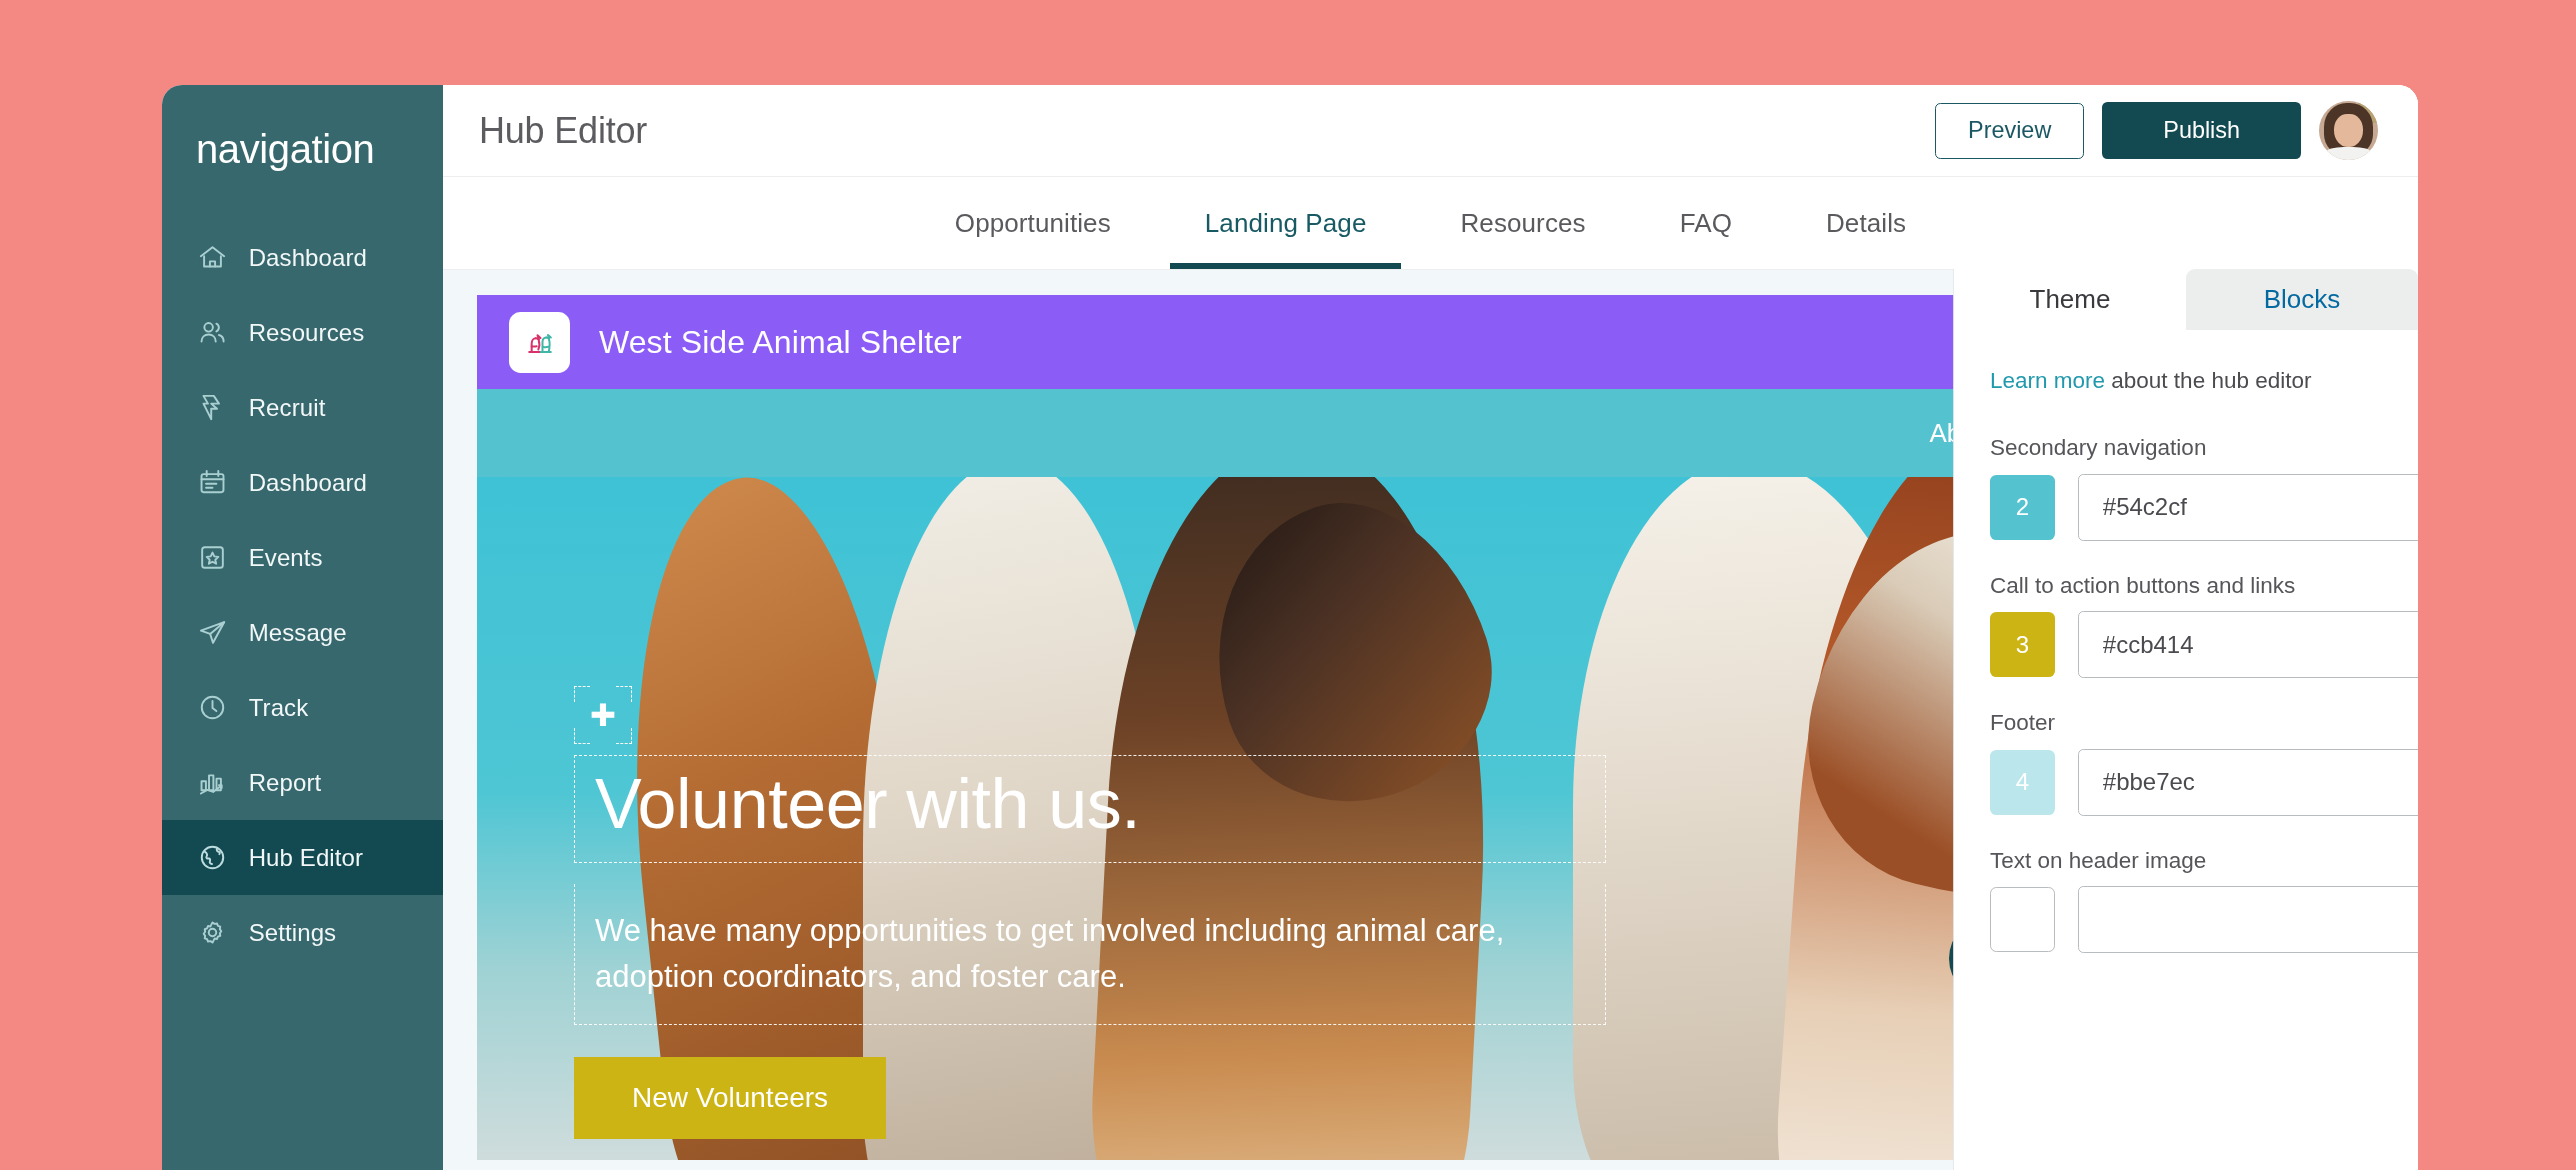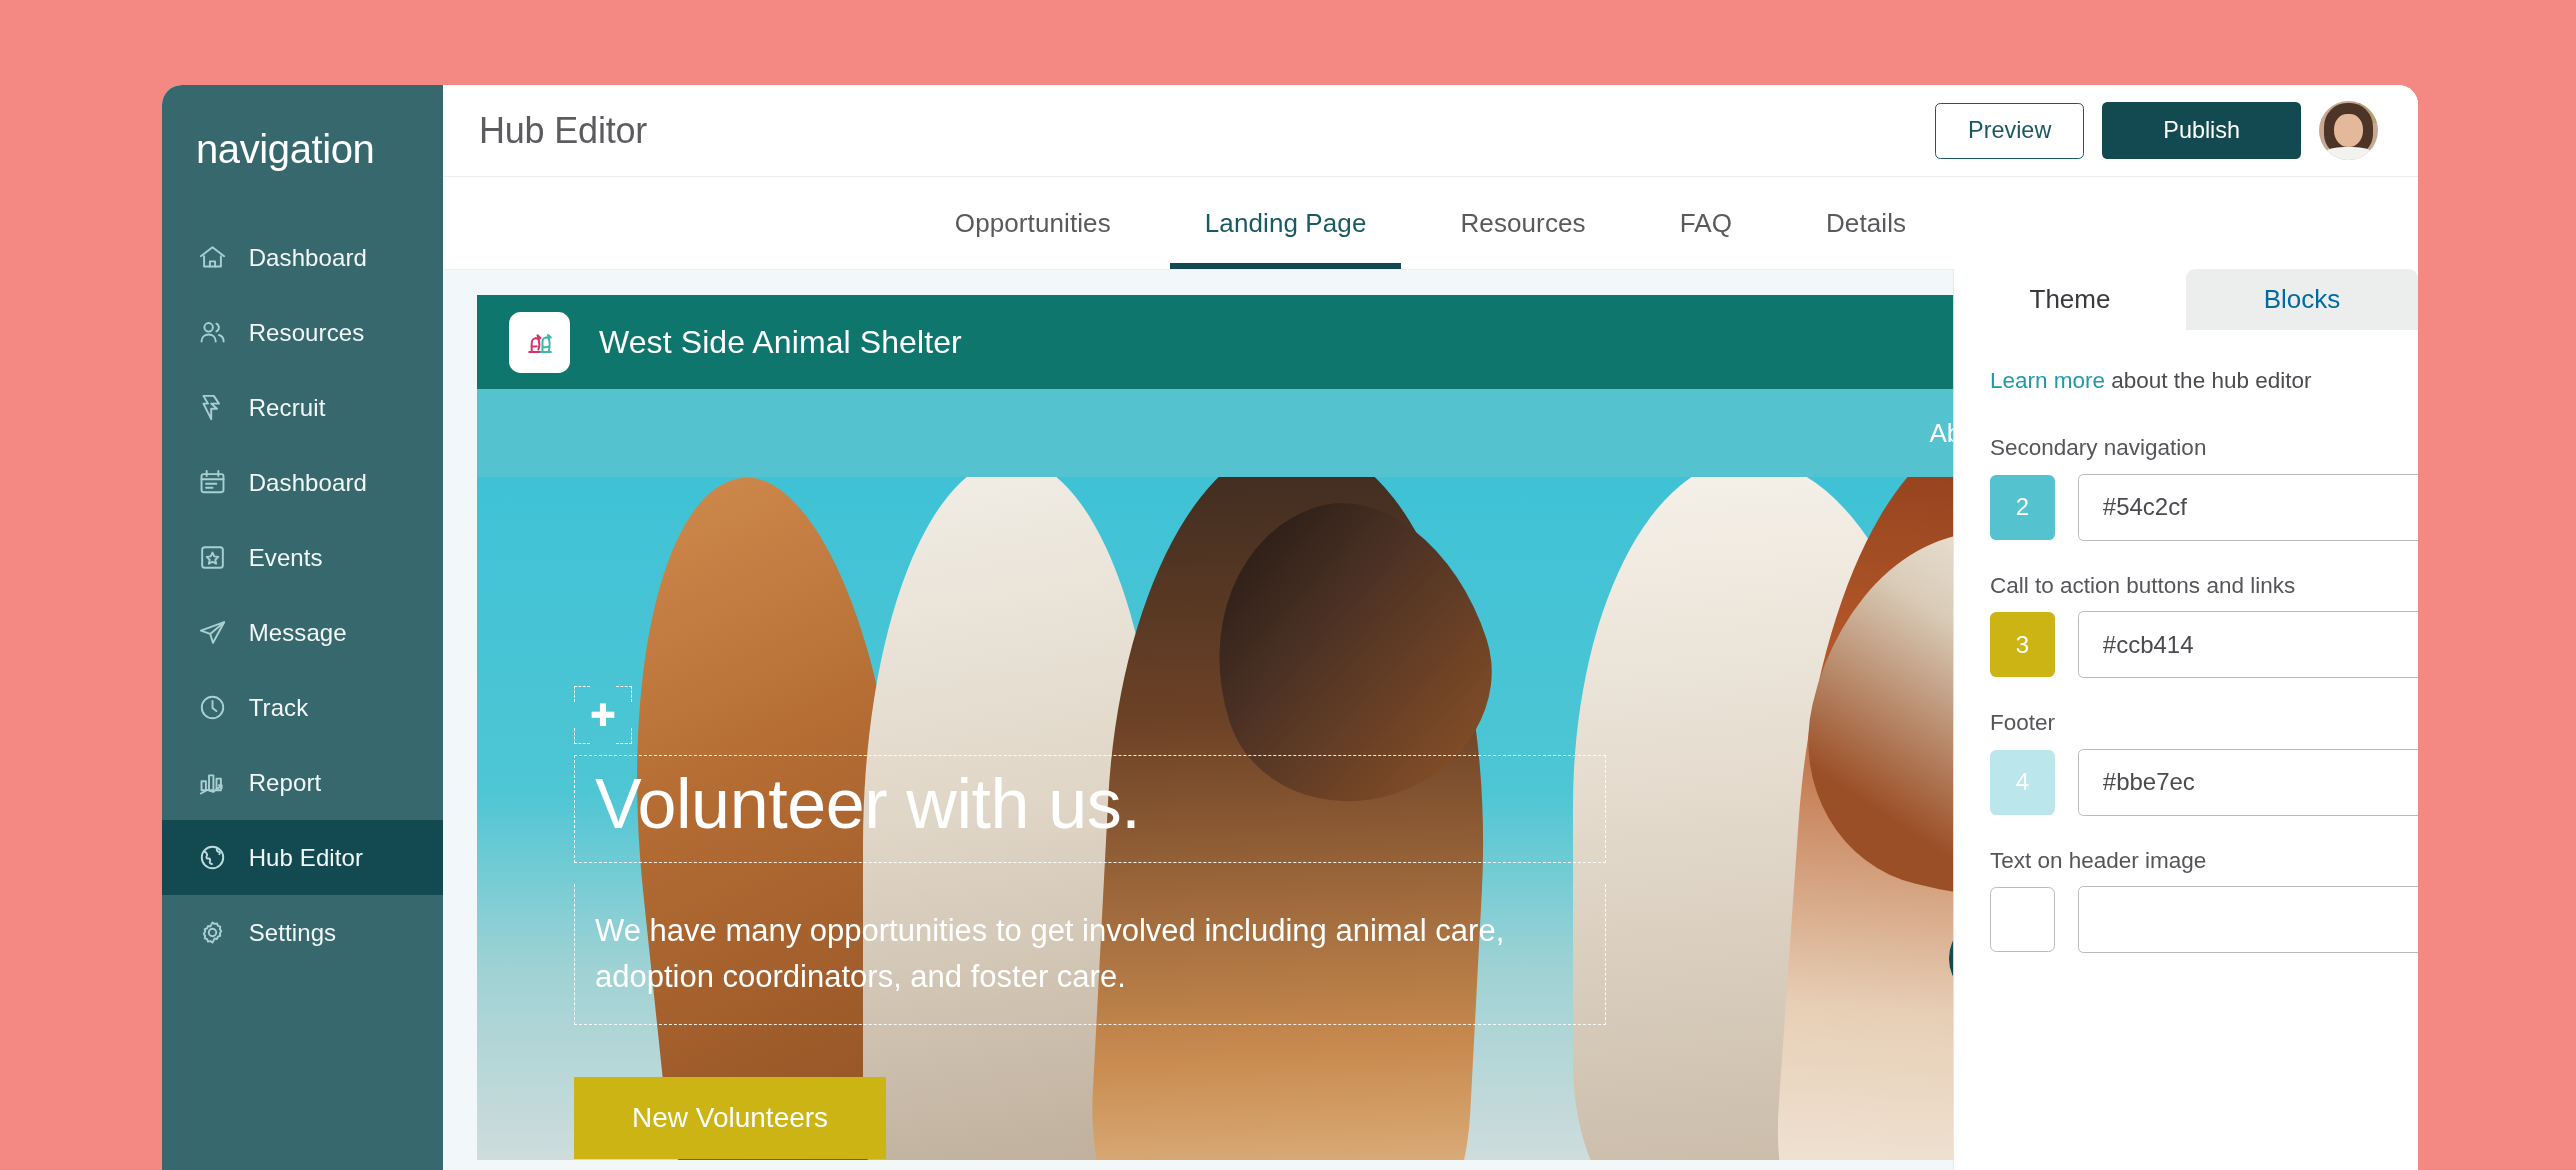--- a/index.html
+++ b/index.html
@@ -179,21 +179,21 @@
     padding: 25px 0 0 34px;
     overflow: hidden;
   }
   .site {
     position: relative;
     width: 100%;
     height: 100%;
     overflow: hidden;
   }
   .site-header {
-    background: #0f766e;
+    background: #8b5cf6;
     height: 94px;
     display: flex;
     align-items: center;
     padding: 0 36px 0 32px;
   }
   .site-logo {
     width: 61px; height: 61px;
     background: #fff;
     border-radius: 11.7px;
     display: flex; align-items: center; justify-content: center;
@@ -330,21 +330,21 @@
     margin-top: 21.6px;
   }
   .hero-sub {
     color: #ffffff;
     font-size: 31px;
     line-height: 1.5;
     max-width: 953px;
   }
   .hero-cta {
     display: inline-block;
-    margin-top: 52px;
+    margin-top: 32px;
     margin-left: 0;
     background: #ccb414;
     color: #ffffff;
     font-size: 28px;
     padding: 25px 58px;
     cursor: pointer;
   }
   .carousel-next {
     position: absolute;
     right: 386px; top: 440px;

